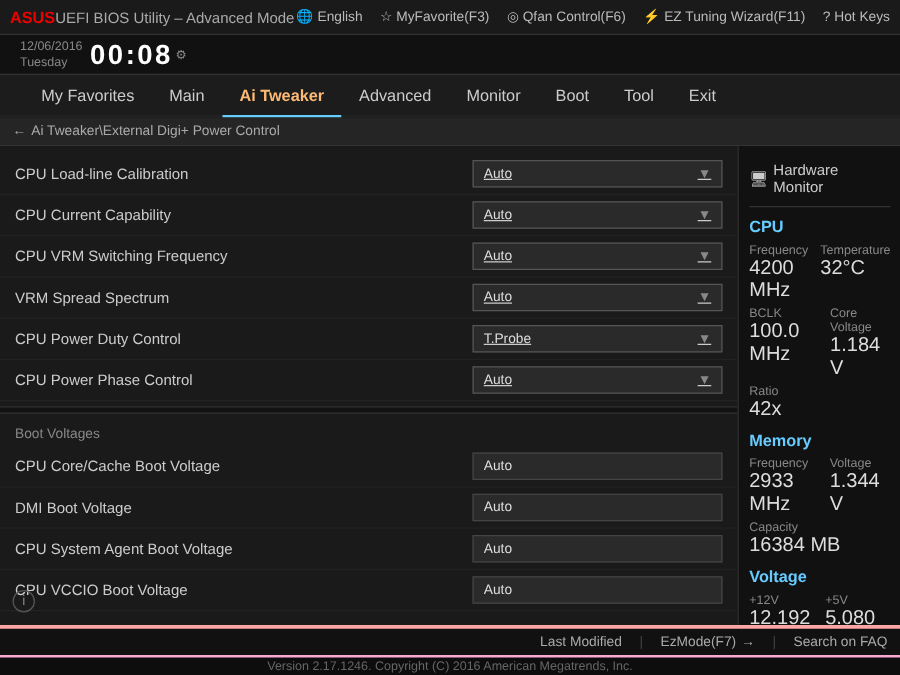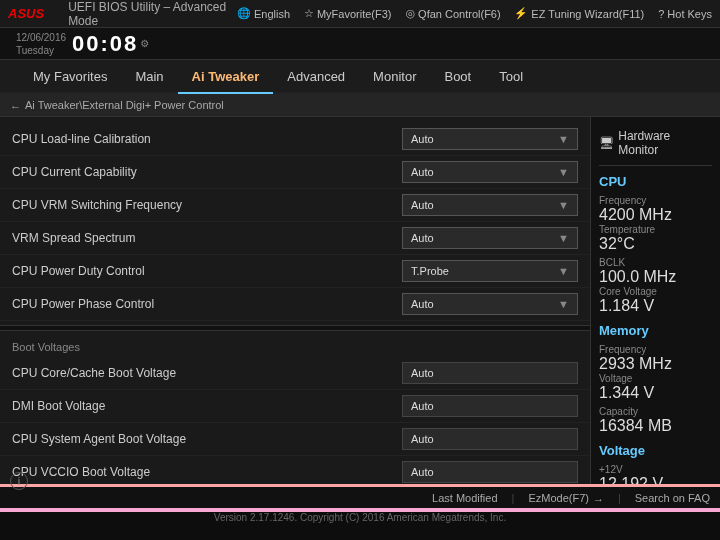--- a/index.html
+++ b/index.html
@@ -20,22 +20,21 @@
       display: flex;
       align-items: center;
       height: 28px;
       padding: 0 8px;
       border-bottom: 1px solid #333;
     }
     .asus-logo {
       color: #e00;
       font-weight: bold;
       font-size: 13px;
-      margin-right: 24px;
-      font-style: italic;
+      margin-right: 0;
     }
     .bios-title {
       color: #aaa;
       font-size: 12px;
       flex: 1;
     }
     .top-info {
       display: flex;
       align-items: center;
       gap: 14px;
@@ -127,21 +126,22 @@
       padding: 5px 12px;
       border-bottom: 1px solid #222;
       min-height: 32px;
     }
     .setting-label {
       flex: 1;
       font-size: 12px;
       color: #ccc;
     }
     .setting-control {
-      width: 176px;
+      width: 200px;
+      text-decoration: underline;
     }
     .dropdown-control {
       background: #2a2a2a;
       border: 1px solid #555;
       color: #ddd;
       padding: 4px 8px;
       font-size: 11px;
       width: 100%;
       display: flex;
       align-items: center;
@@ -190,21 +190,20 @@
       margin-bottom: 6px;
     }
     .hw-section-title.cpu-color { color: #6cf; }
     .hw-section-title.mem-color { color: #6cf; }
     .hw-section-title.volt-color { color: #6cf; }
 
     .hw-row {
       display: flex;
       justify-content: space-between;
       margin-bottom: 4px;
-      flex-direction: column;
     }
     .hw-label { font-size: 10px; color: #888; }
     .hw-big { font-size: 16px; color: #ddd; }
 
     
     .bottom-bar {
       background: #111;
       height: 24px;
       display: flex;
       align-items: center;
@@ -212,26 +211,27 @@
       padding: 0 10px;
       gap: 14px;
       border-top: 3px solid #fca5a5;
       font-size: 11px;
       color: #aaa;
     }
     .bottom-bar-item { display: flex; align-items: center; gap: 4px; }
 
     .footer-bar {
       background: #0d0d0d;
-      height: 32px;
-      display: flex;
+      height: 16px;
+      display: flex;
+      align-items: center;
       justify-content: center;
       font-size: 10px;
       color: #666;
-      border-top: 4px solid #f9a8d4;
+      border-top: 2px solid #f9a8d4;
     }
 
     .info-icon {
       position: absolute;
       left: 10px;
       bottom: 50px;
       width: 18px;
       height: 18px;
       border: 1px solid #555;
       border-radius: 50%;
@@ -293,20 +293,21 @@
   </div>
 
   <div class="nav-bar">
     <div class="nav-item">My Favorites</div>
     <div class="nav-item">Main</div>
     <div class="nav-item active">Ai Tweaker</div>
     <div class="nav-item">Advanced</div>
     <div class="nav-item">Monitor</div>
     <div class="nav-item">Boot</div>
     <div class="nav-item">Tool</div>
+    <div class="nav-item">Exit</div>
   </div>
 
   <div class="breadcrumb">
     <span>← </span>
     <span>Ai Tweaker\External Digi+ Power Control</span>
   </div>
 
   <div class="main-layout" style="flex:1; overflow:hidden; display:flex;">
 
     <div class="content-area">
@@ -423,20 +424,26 @@
           </div>
         </div>
         <div class="hw-row">
           <div>
             <div class="hw-label">BCLK</div>
             <div class="hw-big">100.0 MHz</div>
           </div>
           <div>
             <div class="hw-label">Core Voltage</div>
             <div class="hw-big">1.184 V</div>
+          </div>
+        </div>
+        <div class="hw-row">
+          <div>
+            <div class="hw-label">Ratio</div>
+            <div class="hw-big">42x</div>
           </div>
         </div>
       </div>
 
       <div class="hw-section">
         <div class="hw-section-title mem-color">Memory</div>
         <div class="hw-row">
           <div>
             <div class="hw-label">Frequency</div>
             <div class="hw-big">2933 MHz</div>

